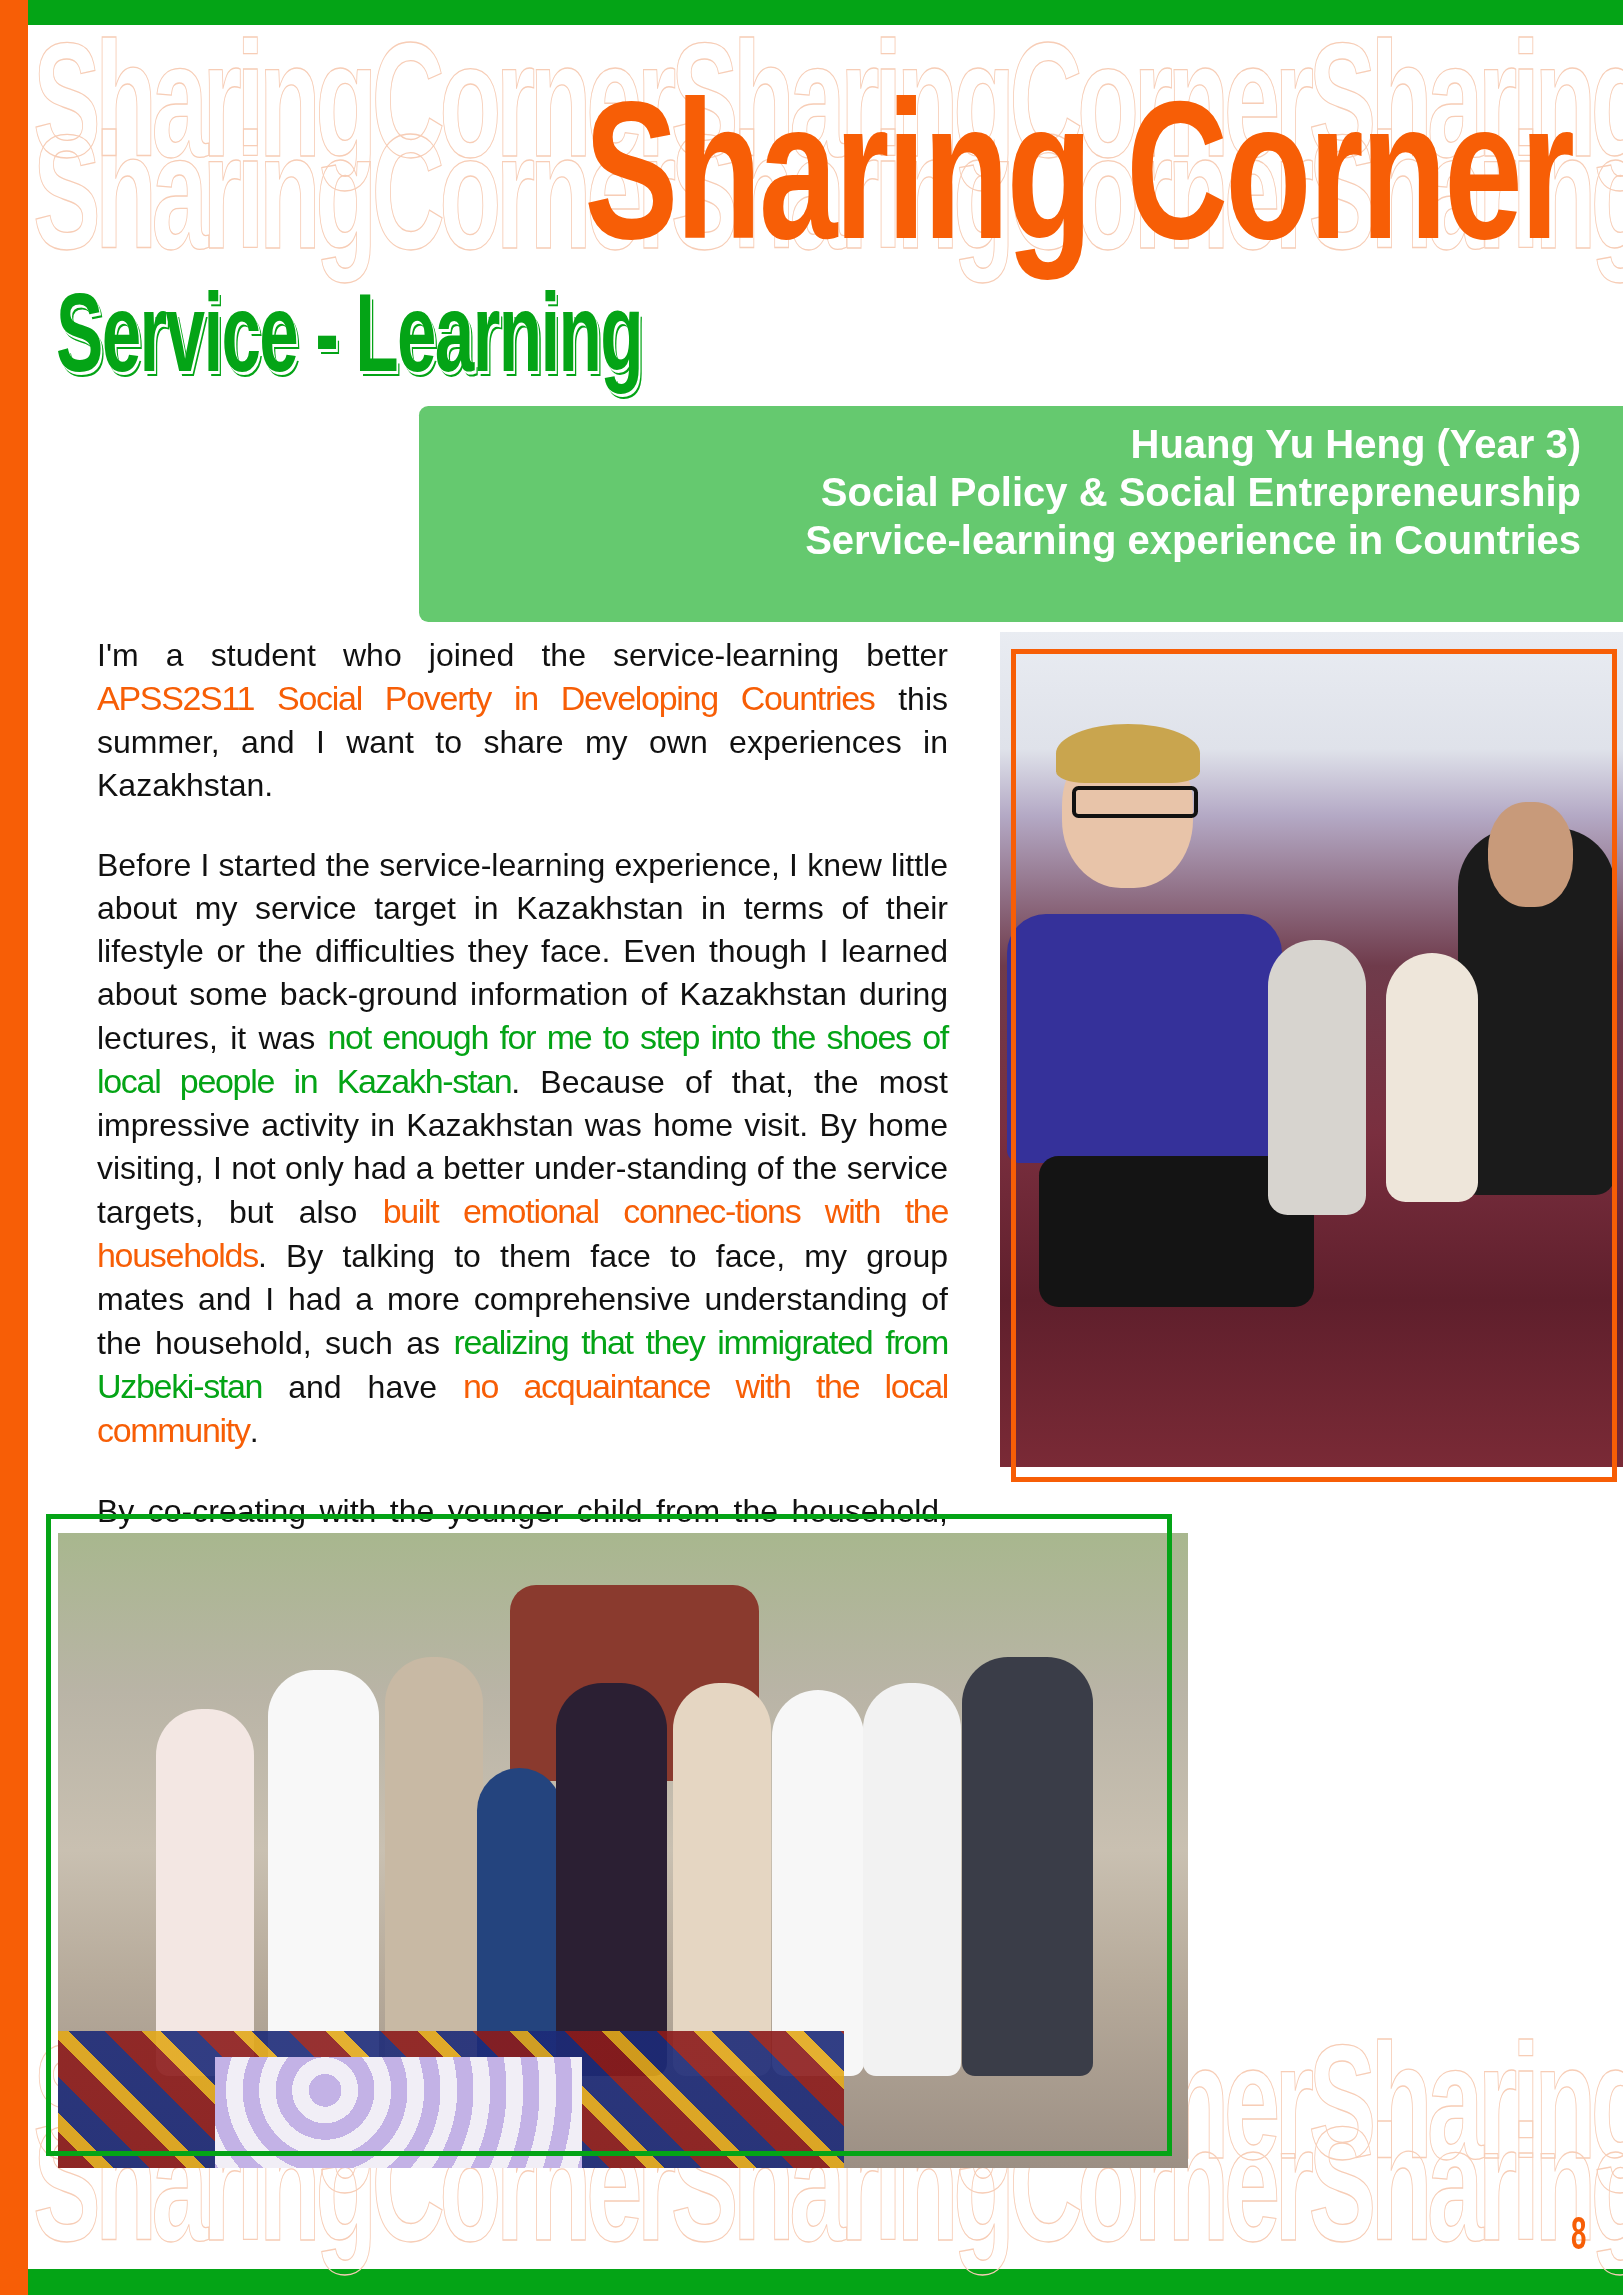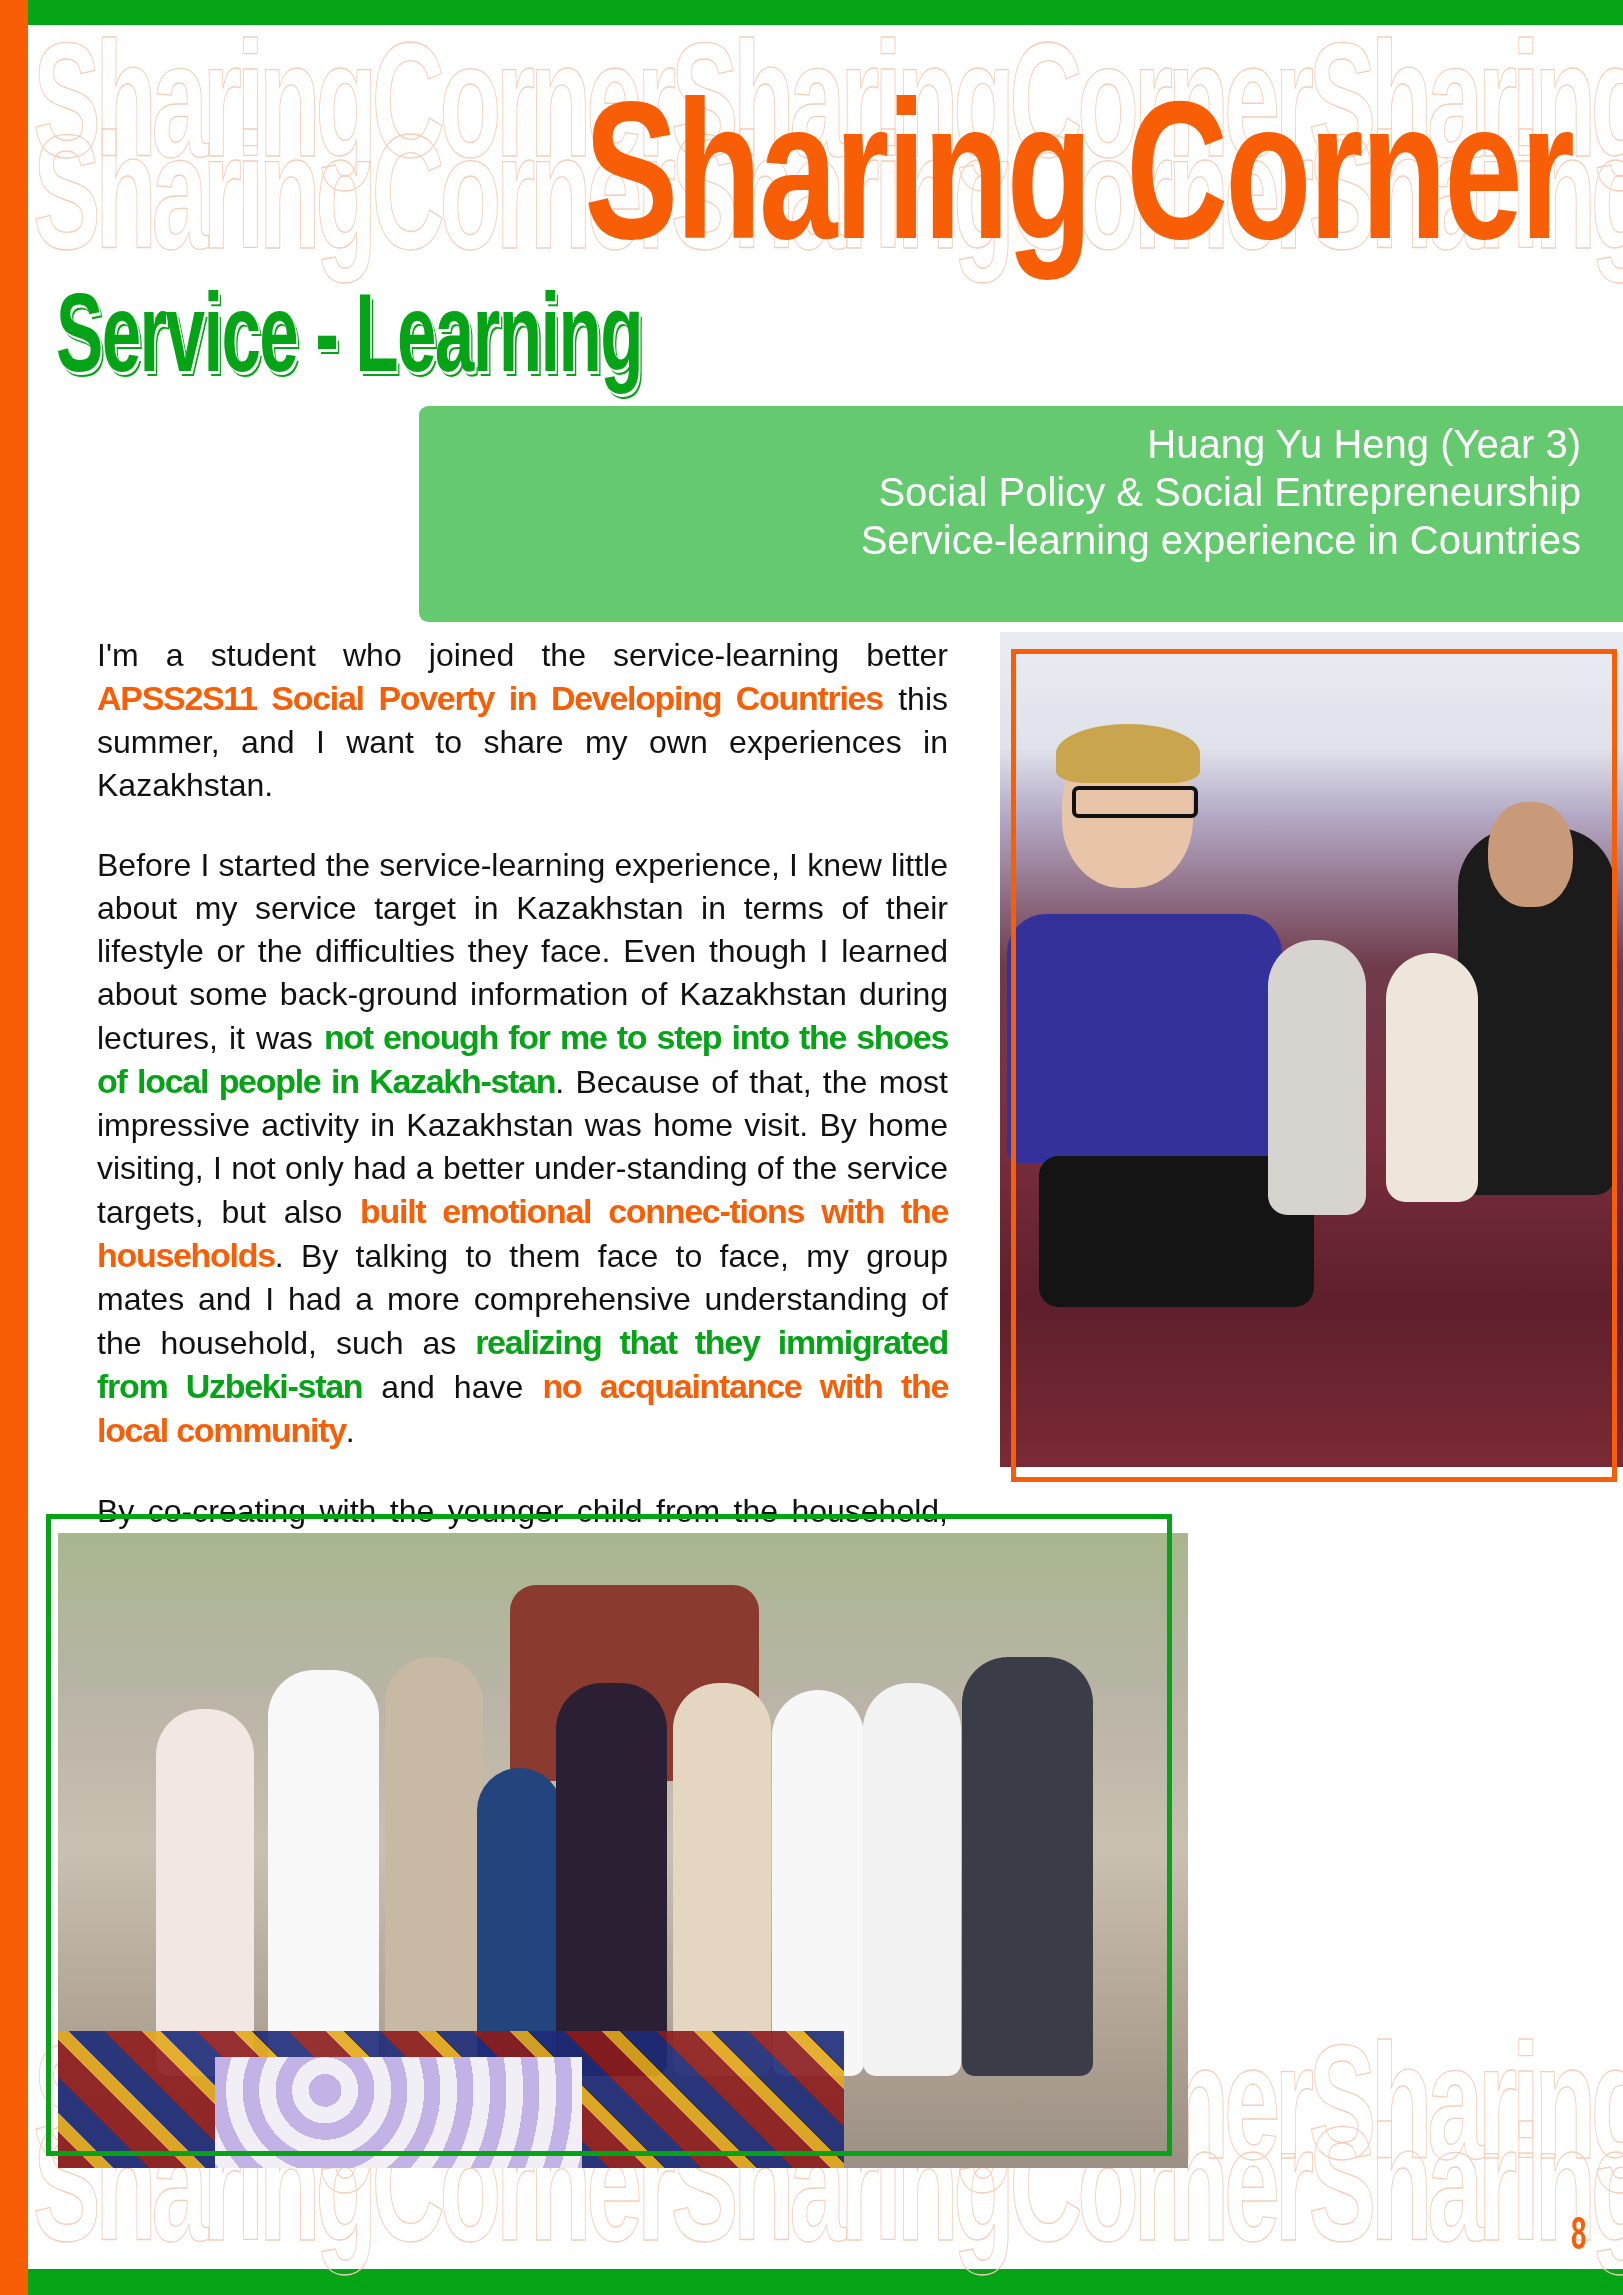--- a/index.html
+++ b/index.html
@@ -18,26 +18,26 @@
 
   .title { position:absolute; top:73px; right:52px; font-size:196px; font-weight:700; color:#f75e06; line-height:1;
     transform:scaleX(0.72); transform-origin:right top; letter-spacing:-3.9px; z-index:3; white-space:nowrap; }
 
   .subtitle { position:absolute; left:56px; top:278px; font-size:111px; font-weight:700; color:#04a416; line-height:1;
     transform:scaleX(0.64); transform-origin:left top; white-space:nowrap; letter-spacing:-2.6px;
     text-shadow:2.6px 2.6px 0 #ffffff, 4.6px 4.6px 0 #04a416; z-index:3; }
 
   .info-box { position:absolute; left:419px; top:406px; width:1205px; height:216px; background:#65c96f; border-radius:9.2px 0 0 9.2px;
     z-index:3; }
-  .info-lines { position:absolute; right:43px; top:14.4px; text-align:right; color:#ffffff; font-weight:400;margin-left:7px; }
+  .info-lines { position:absolute; right:43px; top:14.4px; text-align:right; color:#ffffff; font-weight:700;margin-left:7px; }
   .info-line { display:block; font-size:40px; line-height:48px; white-space:nowrap; }
 
   .article { position:absolute; left:97px; top:634px; width:851px; font-size:32px; line-height:43px; color:#111111; text-align:justify; z-index:3; }
   .article p { margin:0 0 37px 0; }
-  .hl { font-weight:700; letter-spacing:-1.3px; font-size:34px; }
+  .hl { font-weight:400; letter-spacing:-1.3px; font-size:34px; }
   .hl-orange { color:#f75e06; }
   .hl-green { color:#04a416; }
 
   .photo1-frame { position:absolute; left:1011px; top:649px; width:606px; height:833px; border:5.2px solid #f75e06; box-sizing:border-box; z-index:4; }
   .photo1 { position:absolute; left:1000px; top:632px; width:623px; height:835px; z-index:3; overflow:hidden;
     background:linear-gradient(180deg, #e9ecf2 0%, #dfe2ea 14%, #b4a9c5 22%, #6f3b4b 40%, #7a2f3f 60%, #5f1f2c 80%, #7a2a36 100%); }
   .photo1 .p-blue { position:absolute; left:6.5px; top:282px; width:275px; height:249px; background:#35319a; border-radius:39px 39px 13px 13px; }
   .photo1 .p-head { position:absolute; left:62px; top:105px; width:131px; height:151px; background:#e8c4a9; border-radius:45%; }
   .photo1 .p-hair { position:absolute; left:56px; top:92px; width:144px; height:59px; background:#c9a54e; border-radius:50% 50% 20% 20%; }
   .photo1 .p-glass { position:absolute; left:72px; top:154px; width:118px; height:23.6px; border:4.6px solid #111; border-radius:6.5px; }

